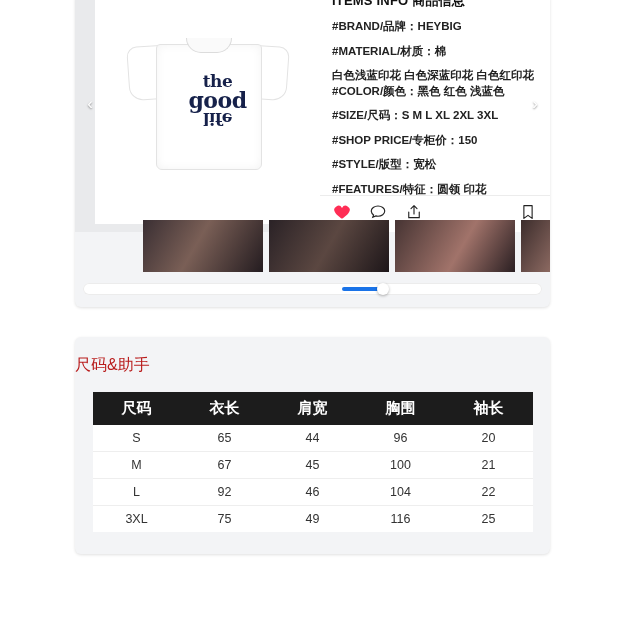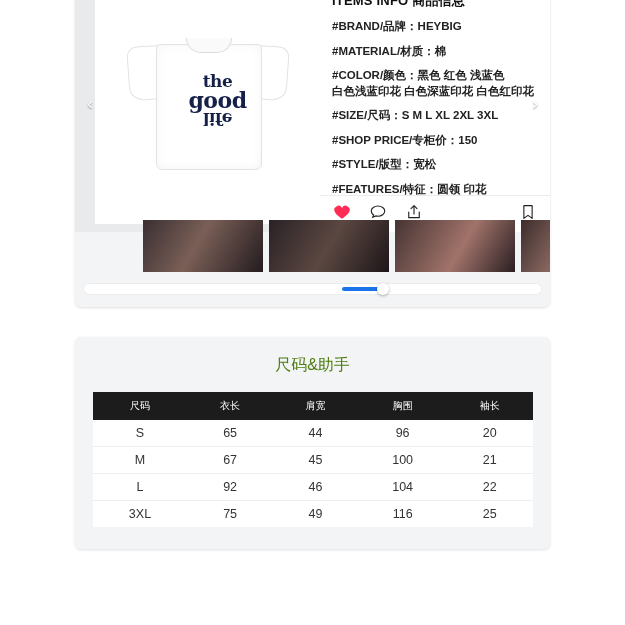--- a/index.html
+++ b/index.html
@@ -241,39 +241,39 @@
     position: absolute;
     left: 75px;
     top: 337px;
     width: 475px;
     background: #f3f4f6;
     border-radius: 6px;
     box-shadow: 0 1px 3px rgba(0,0,0,0.12);
     padding: 0 0 22px 0;
   }
   .size-title {
-    text-align: center;
+    text-align: left;
     font-size: 16px;
-    color: #4d7c0f;
+    color: #b91c1c;
     padding: 18px 0 16px 0;
   }
   table.size-table {
     width: 440px;
     margin: 0 auto;
     border-collapse: collapse;
     background: #ffffff;
     font-size: 12.5px;
     color: #333;
   }
   table.size-table thead th {
     background: #1c1c1c;
     color: #ffffff;
-    font-weight: normal;
+    font-weight: bold;
     padding: 7px 0;
-    font-size: 10px;
+    font-size: 15px;
     margin-top: 44px;
   }
   table.size-table tbody td {
     text-align: center;
     padding: 6px 0;
     border-bottom: 1px solid #eeeeee;
   }
   table.size-table tbody tr:last-child td { border-bottom: none; }
 
   svg { display: block; }
@@ -302,22 +302,22 @@
       </div>
 
       <div class="info-panel">
         <div class="info-title">
           <span>ITEMS INFO</span>
           <span class="cn">商品信息</span>
         </div>
         <div class="info-row">#BRAND/品牌：HEYBIG</div>
         <div class="info-row">#MATERIAL/材质：棉</div>
         <div class="info-row">
+          <div>白色浅蓝印花 白色深蓝印花 白色红印花</div>
           <div>#COLOR/颜色：黑色 红色 浅蓝色</div>
-          <div>白色浅蓝印花 白色深蓝印花 白色红印花</div>
         </div>
         <div class="info-row">#SIZE/尺码：S M L XL 2XL 3XL</div>
         <div class="info-row">#SHOP PRICE/专柜价：150</div>
         <div class="info-row">#STYLE/版型：宽松</div>
         <div class="info-row">#FEATURES/特征：圆领 印花</div>
 
         <div class="info-sep"></div>
 
         <div class="info-actions">
           <span class="act">

